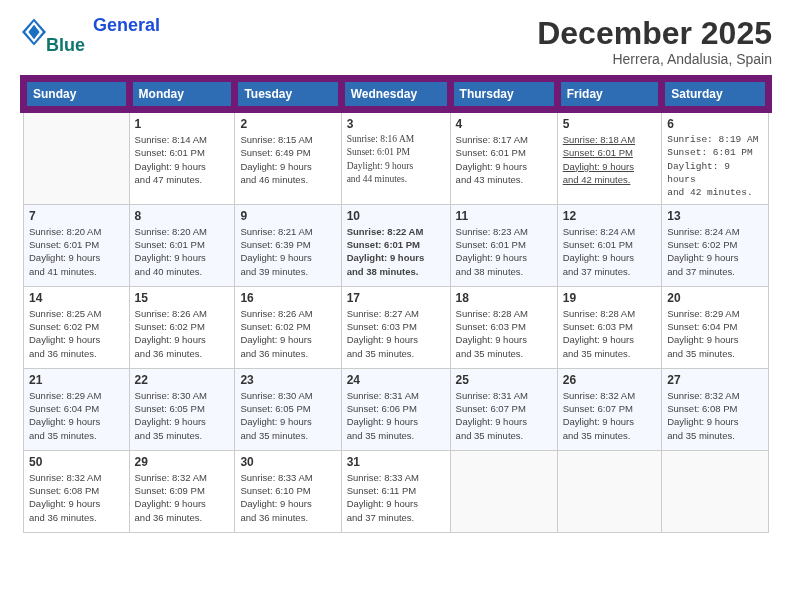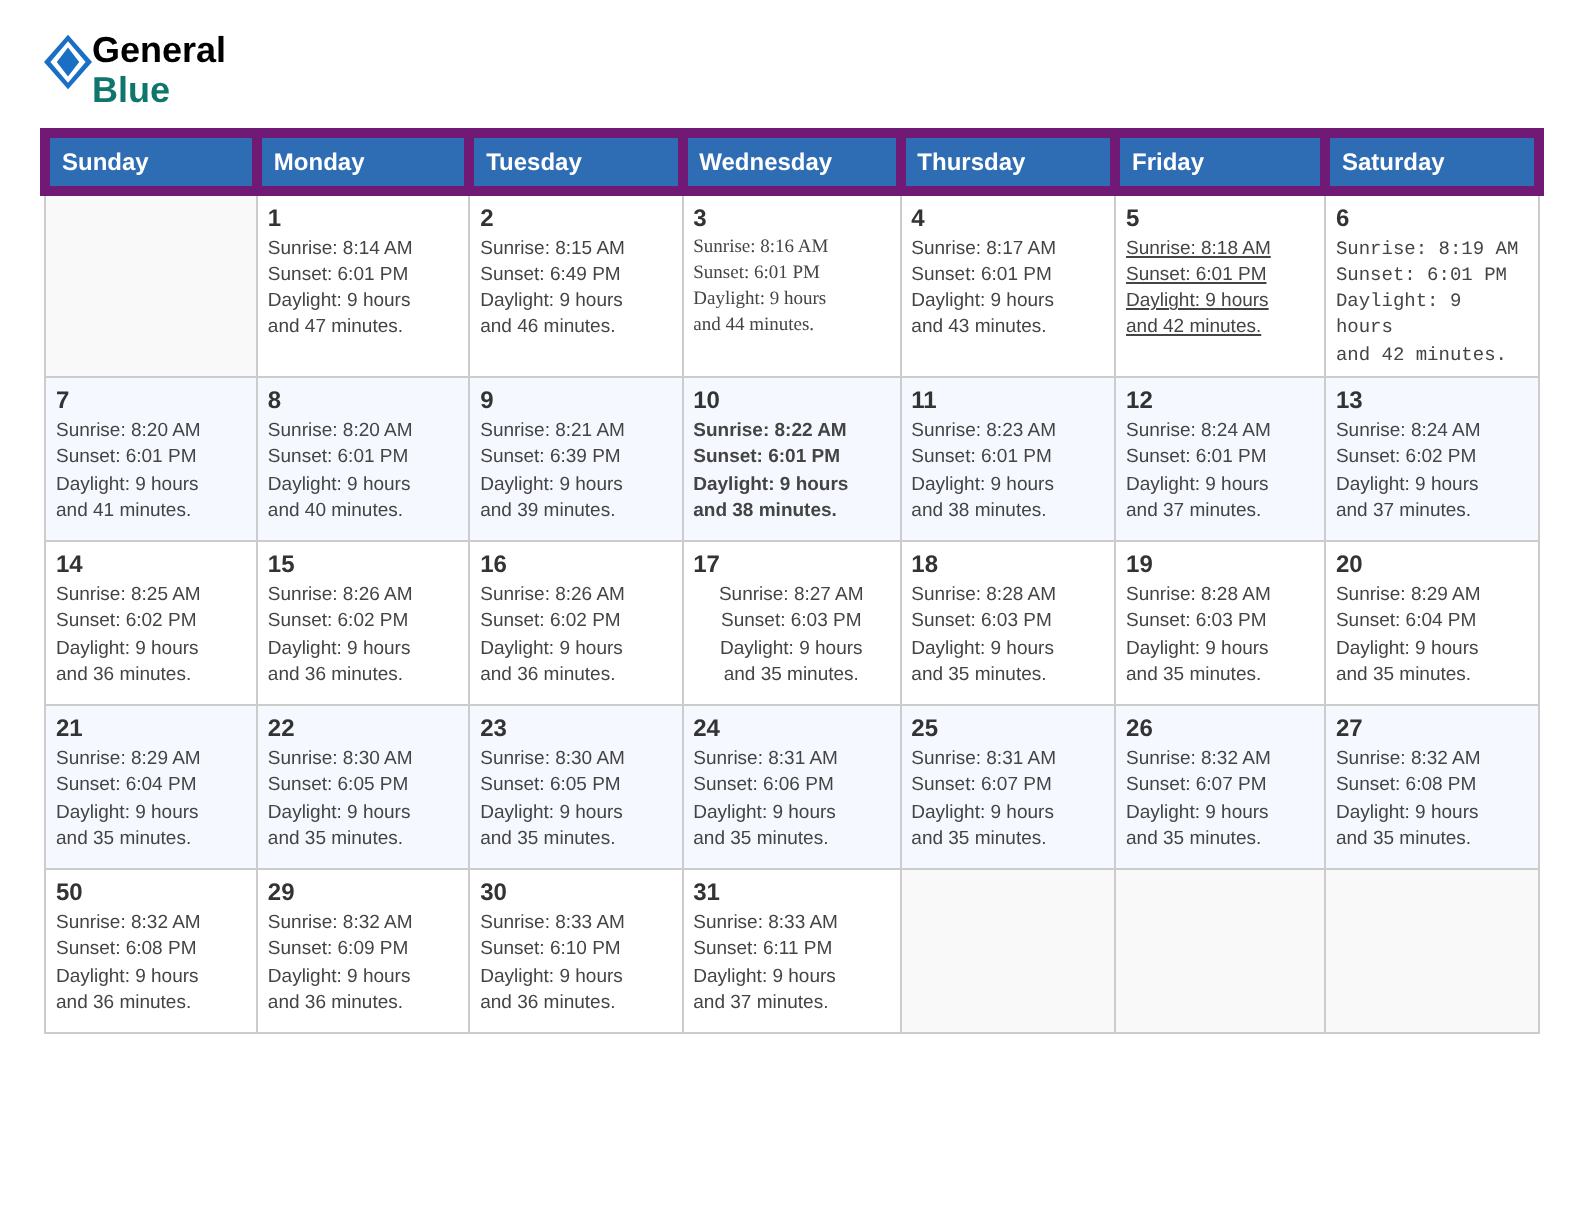--- a/index.html
+++ b/index.html
@@ -24,21 +24,21 @@
     .logo {
       display: flex;
       align-items: center;
       gap: 0;
     }
     .logo-text {
       font-size: 18px;
       font-weight: bold;
       line-height: 1.1;
     }
-    .logo-general { color: #000000; }
+    .logo-general { color: #1d4ed8; margin-left: 47px; }
     .logo-blue { color: #0f766e; }
     .logo-icon {
       width: 24px;
       height: 28px;
       margin-left: 2px;
       margin-top: -4px;
     }
     .title-block {
       text-align: right;
     }
@@ -57,21 +57,21 @@
       border-collapse: collapse;
       font-size: 10px;
     }
     .calendar thead tr th {
       background-color: #2e6db4;
       color: #fff;
       padding: 5px 6px;
       text-align: left;
       font-size: 12px;
       font-weight: bold;
-      border: 5px solid #701a75;
+      border: 7px solid #701a75;
     }
     .calendar tbody tr td {
       border: 1px solid #ccc;
       vertical-align: top;
       padding: 4px 5px;
       width: 113px;
       min-height: 70px;
       height: 82px;
       background: #fff;
     }
@@ -106,20 +106,24 @@
           <polygon points="15,8 22,17 15,26 8,17" fill="#1a6fc4"></polygon>
         </svg>
       </div>
       <div>
         <div class="logo-text">
           <span class="logo-general">General</span><br>
           <span class="logo-blue">Blue</span>
         </div>
       </div>
     </div>
+    <div class="title-block">
+      <div class="month-title">December 2025</div>
+      <div class="location-title">Herrera, Andalusia, Spain</div>
+    </div>
   </div>
 
   <table class="calendar">
     <thead>
       <tr id="weekday-header">
       <th>Sunday</th>
           <th>Monday</th>
           <th>Tuesday</th>
           <th>Wednesday</th>
           <th>Thursday</th>
@@ -241,21 +245,21 @@
           </td>
           <td>
             <div class="day-number">16</div>
             <div class="day-info" style="white-space: pre-line;">Sunrise: 8:26 AM
 Sunset: 6:02 PM
 Daylight: 9 hours
 and 36 minutes.</div>
           </td>
           <td>
             <div class="day-number">17</div>
-            <div class="day-info" style="white-space: pre-line; text-align: center;">Sunrise: 8:27 AM
+            <div class="day-info" style="white-space: pre-line;">Sunrise: 8:27 AM
 Sunset: 6:03 PM
 Daylight: 9 hours
 and 35 minutes.</div>
           </td>
           <td>
             <div class="day-number">18</div>
             <div class="day-info" style="white-space: pre-line;">Sunrise: 8:28 AM
 Sunset: 6:03 PM
 Daylight: 9 hours
 and 35 minutes.</div>

